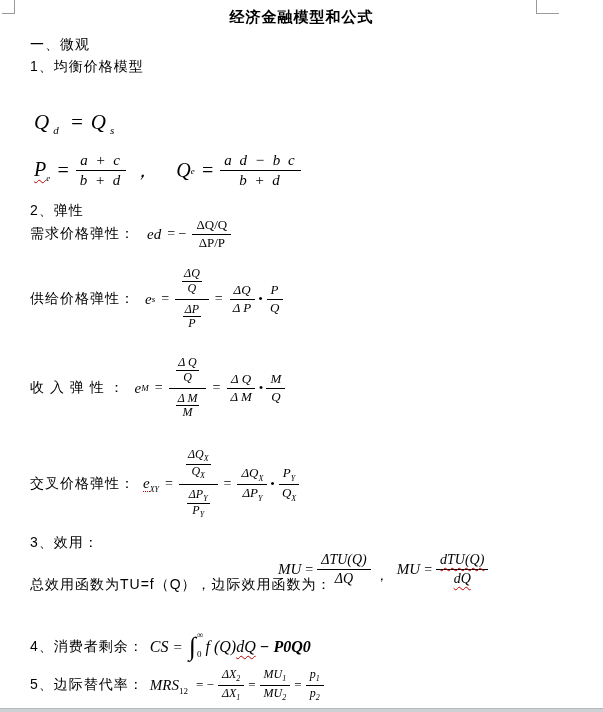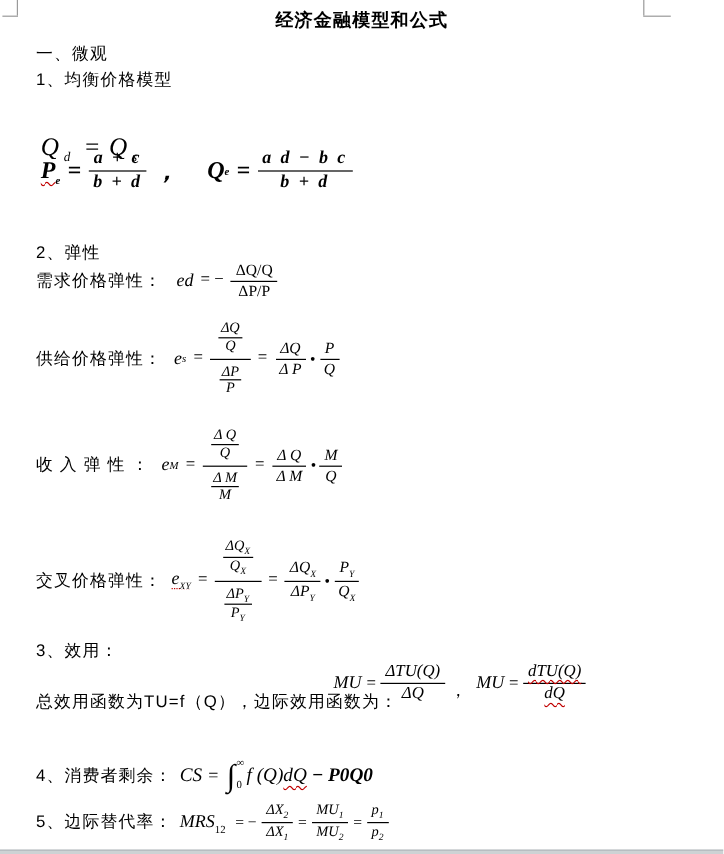--- a/index.html
+++ b/index.html
@@ -68,21 +68,21 @@
   <div class="title">经济金融模型和公式</div>
 
   <div class="abs h14" style="top:36px;left:30px;">一、微观</div>
   <div class="abs h14" style="top:58px;left:30px;">1、均衡价格模型</div>
 
 
   <div class="abs bigEq" style="top:110px;">
     <span>Q</span><sub>d</sub><span class="bt">=</span><span>Q</span><sub>s</sub>
   </div>
 
-  <div class="rowr m it" style="top:124px;left:34px;font-size:20px;font-weight:bold;">
+  <div class="rowr m it" style="top:152px;left:34px;font-size:20px;">
     <span class="sp-wavy"><span>P</span><sub class="s9">e</sub></span>
     <span class="gaps">=</span>
     <span class="frac f17">
         <span class="num">a + c</span>
         <span class="den">b + d</span>
       </span>
     <span class="gaps">，</span>
     <span style="margin-left:18px;">Q</span>
       <sub class="s9">e</sub>
     <span class="gaps">=</span>

